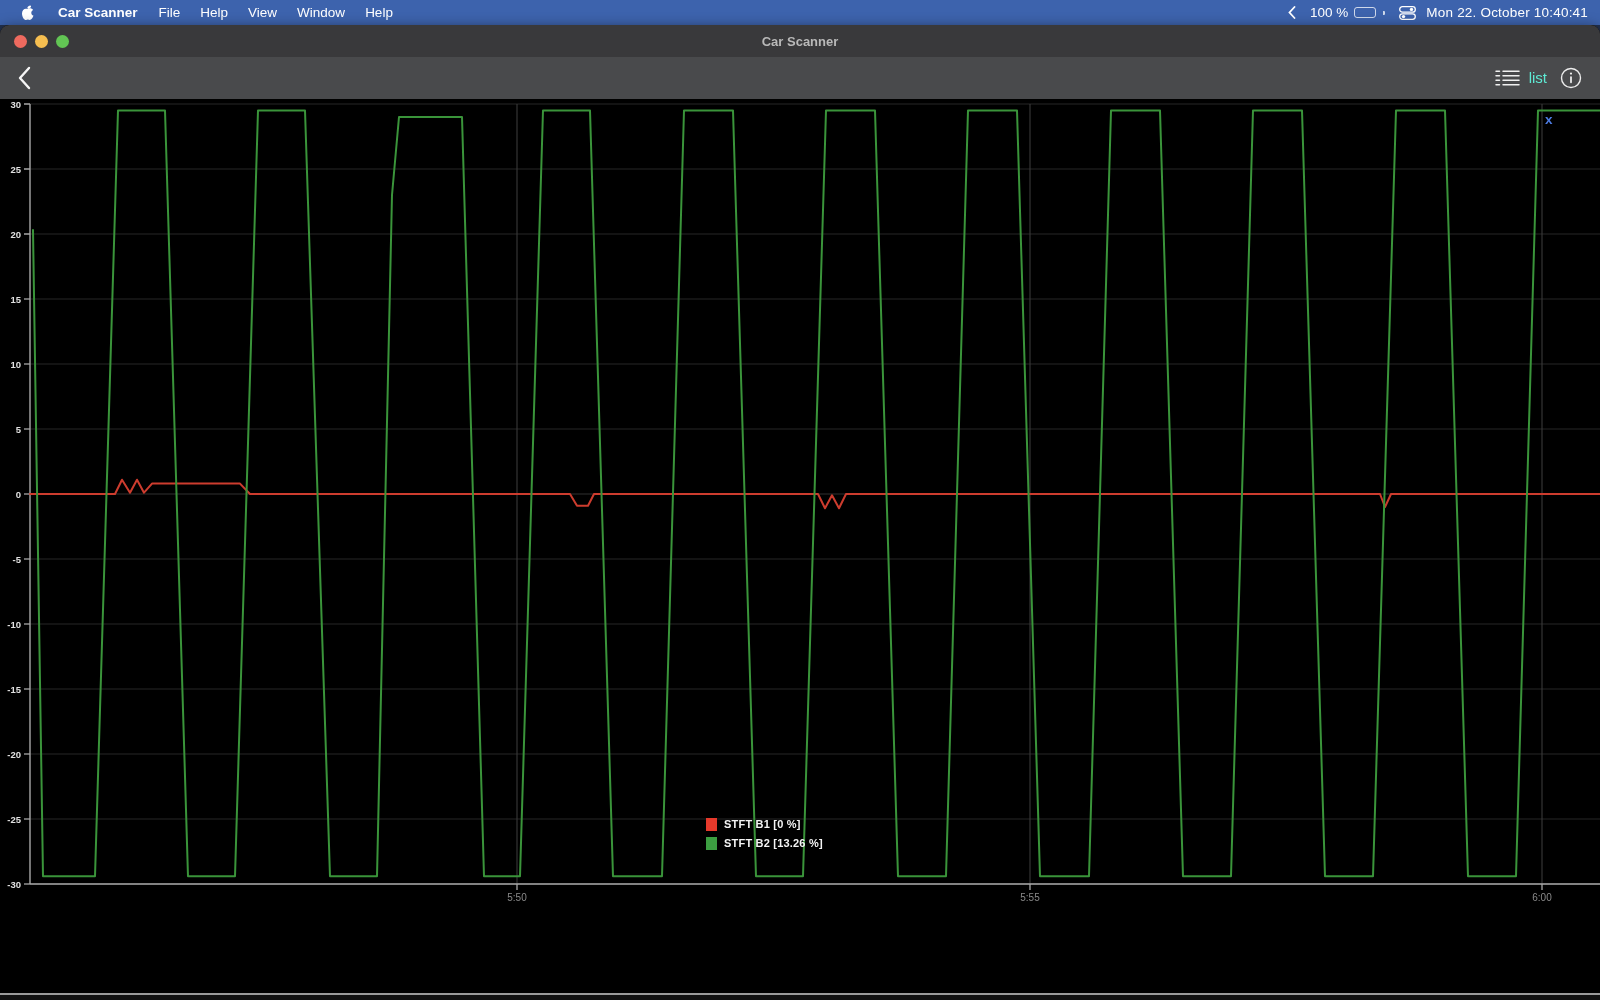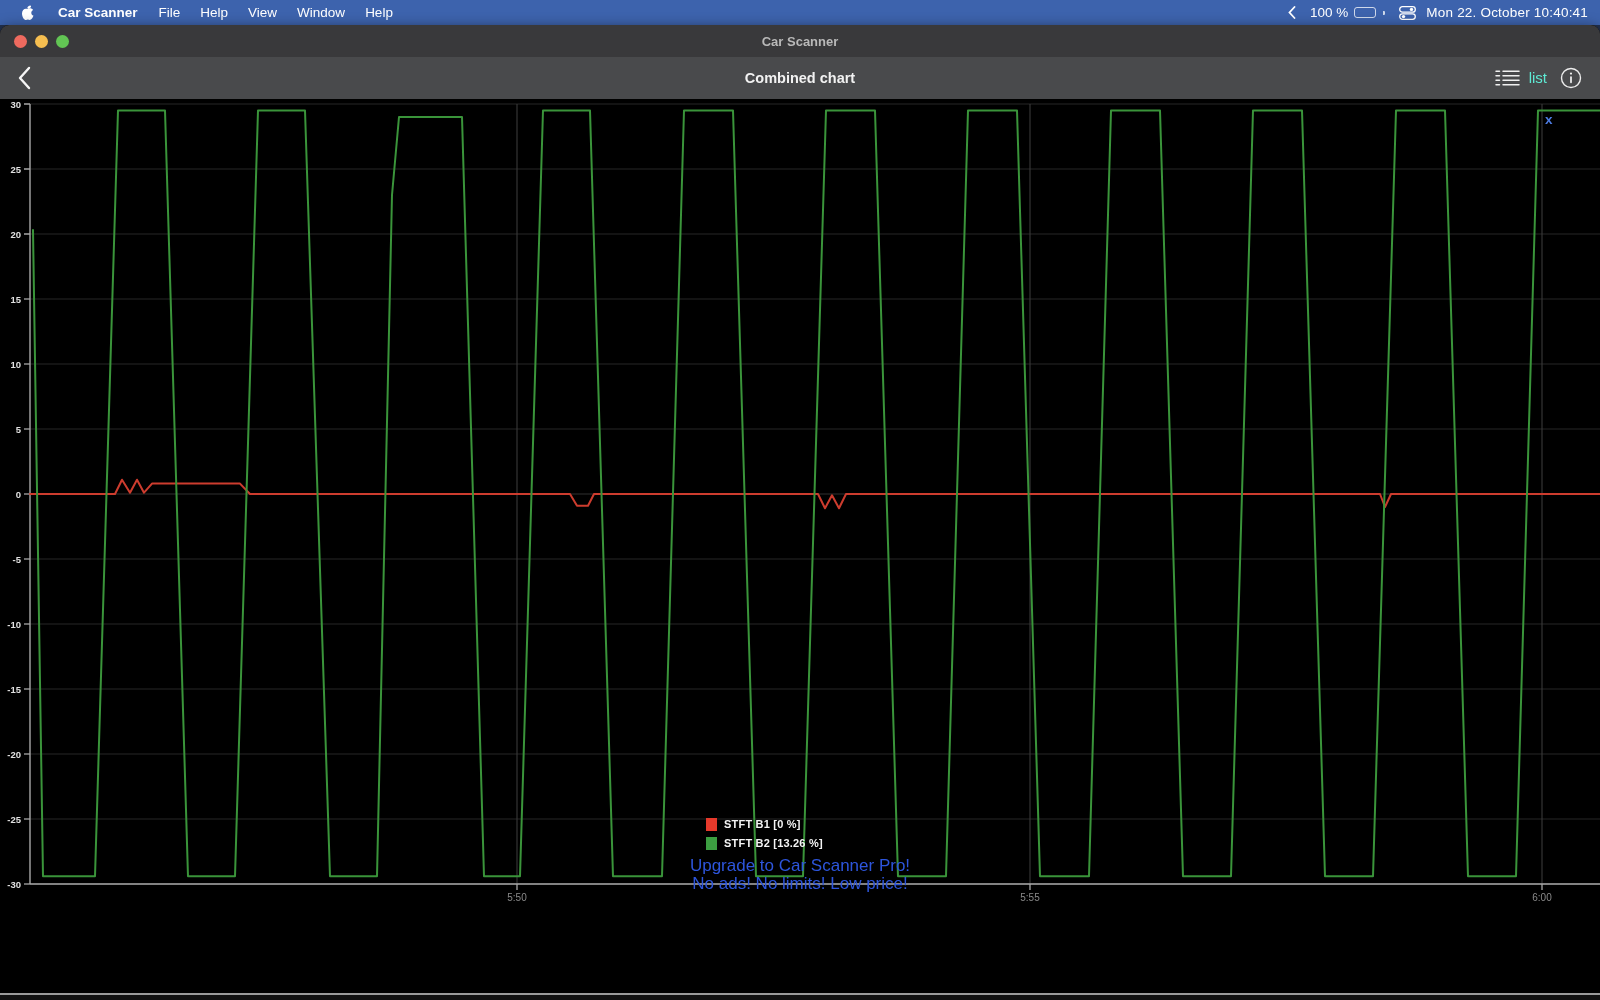--- a/index.html
+++ b/index.html
@@ -107,21 +107,20 @@
     </div>
     <div class="win-title">Car Scanner</div>
   </div>
 
   <div class="toolbar">
     <div class="back-btn">
       <svg width="13" height="24" viewBox="0 0 13 24">
         <polyline points="11,2 2,12 11,22" fill="none" stroke="#f5f5f5" stroke-width="2.4" stroke-linecap="round" stroke-linejoin="round"></polyline>
       </svg>
     </div>
-    <div class="tb-title">Combined chart</div>
     <div class="tb-right">
       <div class="list-btn">
         <svg width="25" height="18" viewBox="0 0 25 18">
           <g stroke="#f0f0f0" stroke-width="1.5" stroke-linecap="round">
             <line x1="1" y1="2.2" x2="4.5" y2="2.2"></line>
               <line x1="8" y1="2.2" x2="24" y2="2.2"></line>
             <line x1="1" y1="6.7" x2="4.5" y2="6.7"></line>
               <line x1="8" y1="6.7" x2="24" y2="6.7"></line>
             <line x1="1" y1="11.2" x2="4.5" y2="11.2"></line>
               <line x1="8" y1="11.2" x2="24" y2="11.2"></line>
@@ -208,20 +207,16 @@
       <div class="legend-item">
         <span class="legend-swatch" style="background-color: rgb(230, 57, 43);"></span>
         <span class="legend-label">STFT B1 [0 %]</span>
       </div>
       <div class="legend-item">
         <span class="legend-swatch" style="background-color: rgb(60, 158, 65);"></span>
         <span class="legend-label">STFT B2 [13.26 %]</span>
       </div>
     </div>
 
-    <div class="promo">
-      <div style="color: rgb(45, 85, 220);">Upgrade to Car Scanner Pro!</div>
-      <div style="color: rgb(45, 85, 220);">No ads! No limits! Low price!</div>
-    </div>
   </div>
 
   <div class="window-footer"></div>
 </div>
 
 </body></html>

